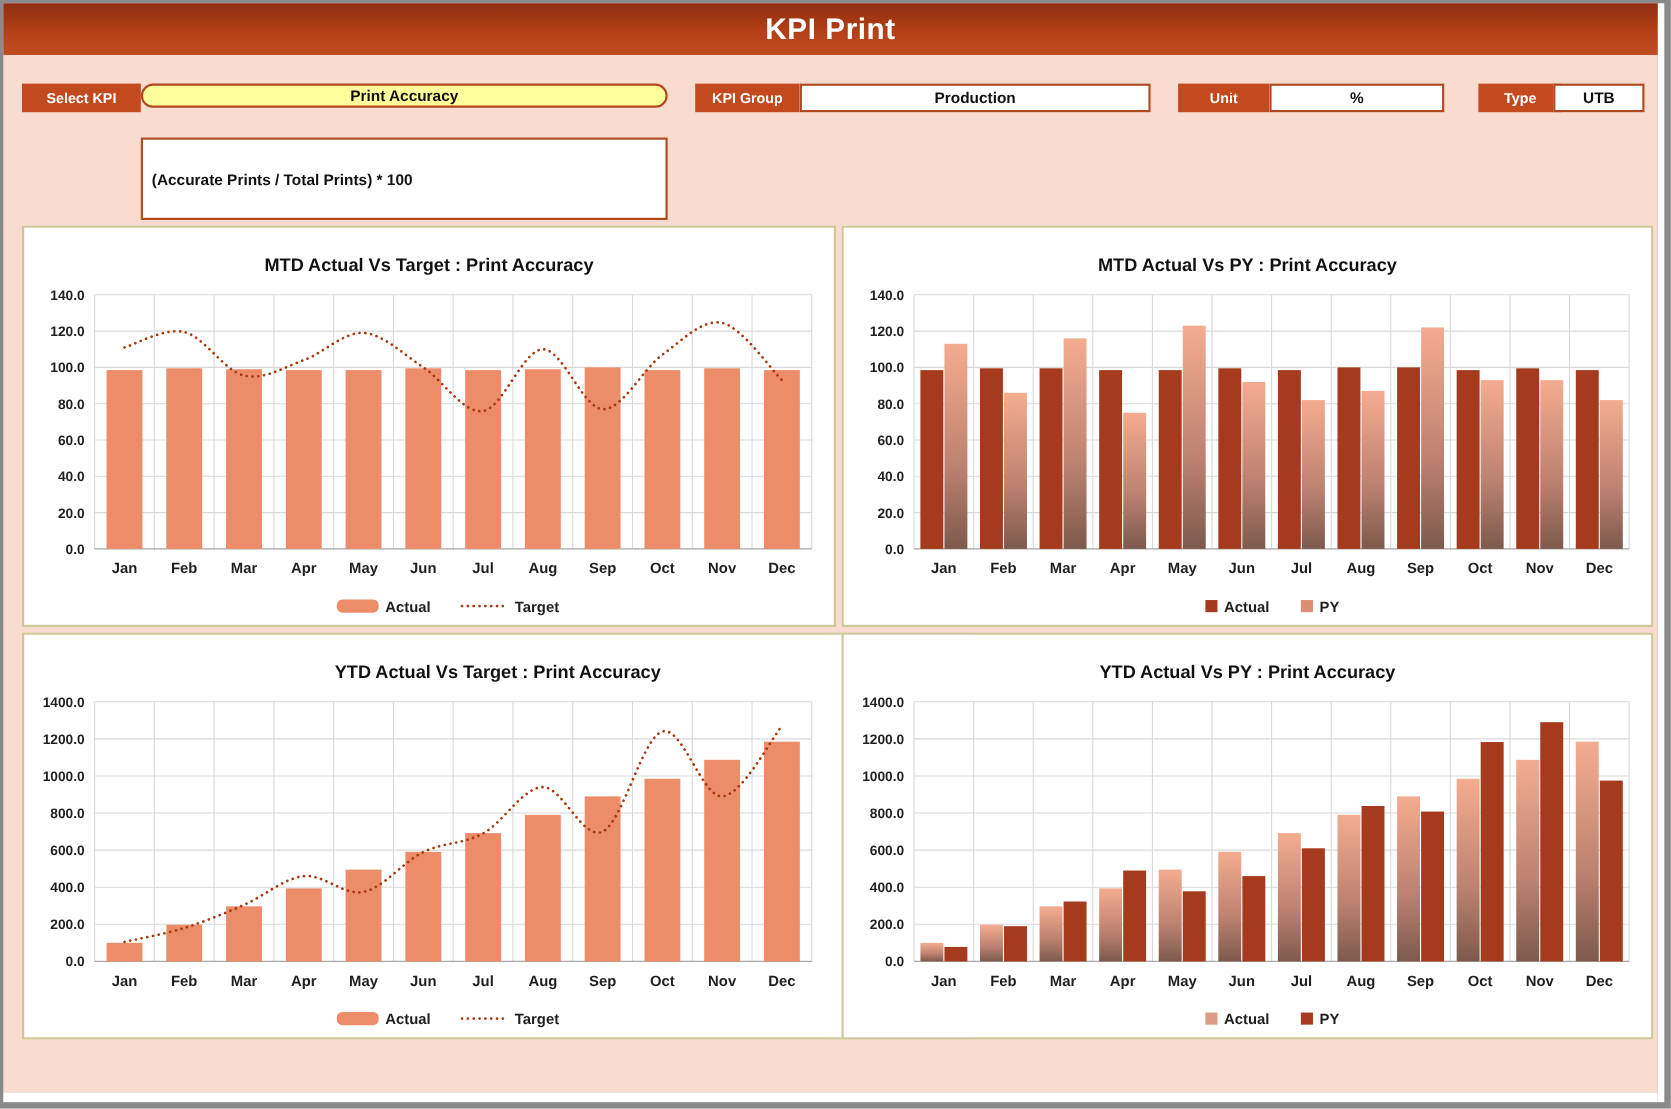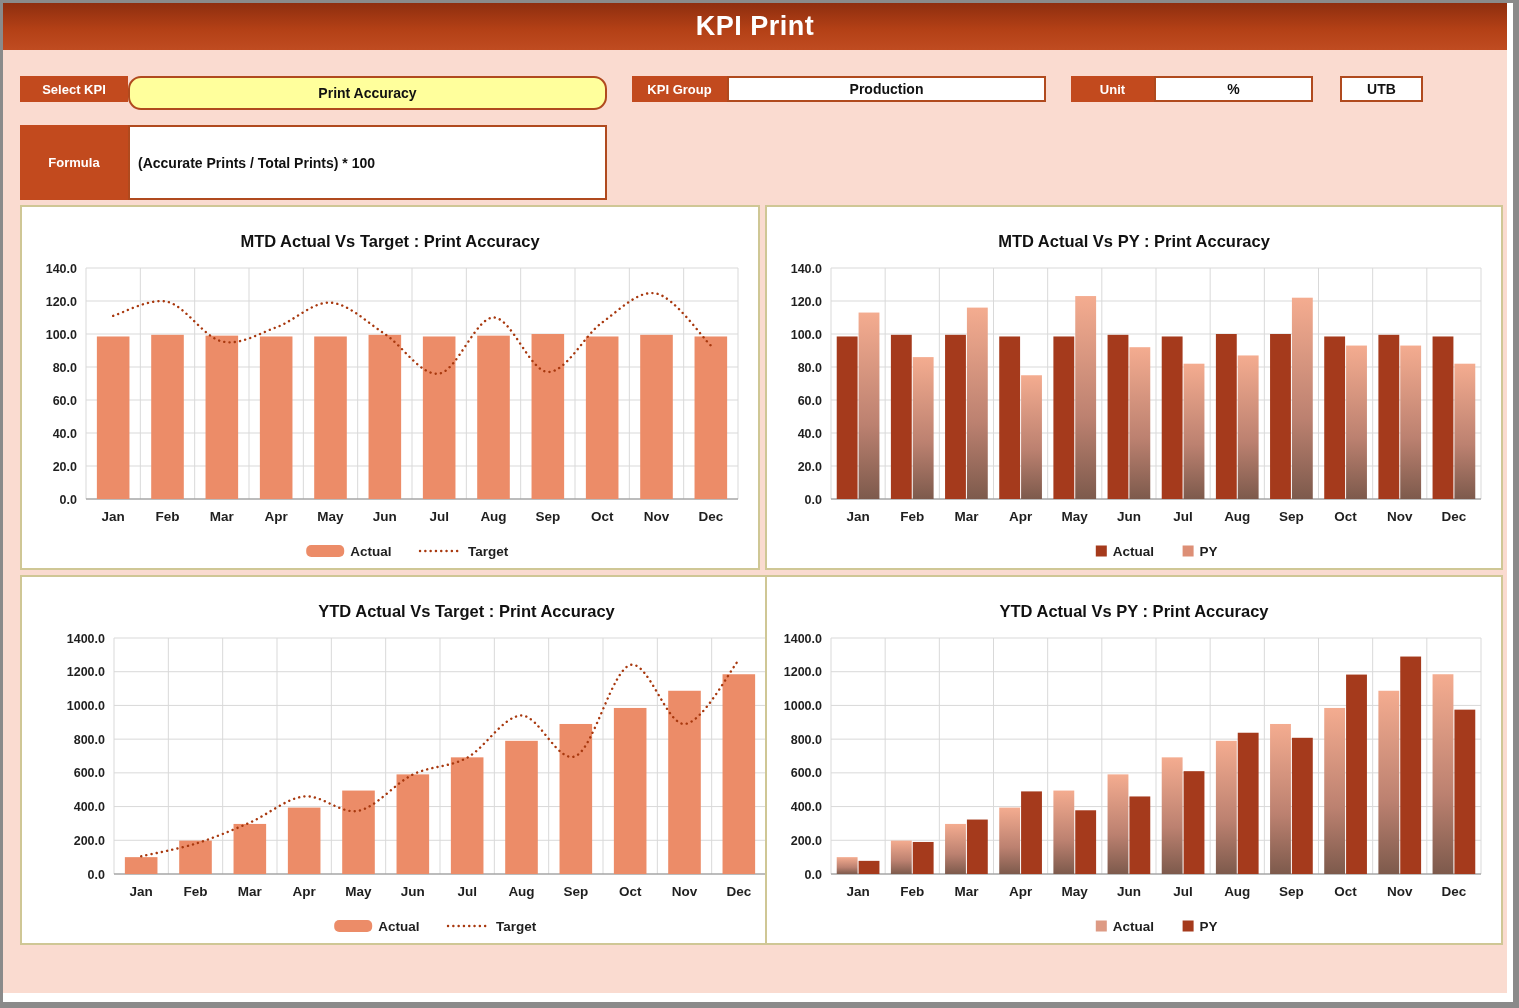--- a/index.html
+++ b/index.html
@@ -13,37 +13,37 @@
             background:linear-gradient(180deg,#8e2e0f 0%,#b34016 55%,#c04c21 100%);
             display:flex;align-items:center;justify-content:center;}
   .titlebar span{color:#ffffff;font-weight:700;font-size:27px;letter-spacing:.5px;}
 
   .box{position:absolute;box-sizing:border-box;font-weight:700;display:flex;align-items:center;}
   .lbl{background:#c24a1e;color:#ffffff;font-size:13px;justify-content:center;text-align:center;}
   .val{background:#ffffff;border:2px solid #b04a1e;color:#111111;font-size:14px;justify-content:center;text-align:center;}
   .val.left{justify-content:flex-start;padding-left:8px;text-align:left;}
 
   .select-lbl{left:20px;top:76px;width:108px;height:26px;}
-  .select-val{left:128px;top:76px;width:479px;height:34px;background:#ffff9c;cursor:pointer;border-radius:13px;}
+  .select-val{left:128px;top:76px;width:479px;height:22px;background:#ffff9c;cursor:pointer;border-radius:13px;}
   .group-lbl{left:632px;top:76px;width:95px;height:26px;}
   .group-val{left:727px;top:76px;width:319px;height:26px;}
   .unit-lbl{left:1071px;top:76px;width:83px;height:26px;}
   .unit-val{left:1154px;top:76px;width:159px;height:26px;}
   .type-lbl{left:1344px;top:76px;width:76px;height:26px;}
-  .type-val{left:1340px;top:76px;width:83px;height:26px;}
+  .type-val{left:1412px;top:76px;width:83px;height:26px;}
 
   .formula-lbl{left:20px;top:125px;width:108px;height:75px;}
   .formula-val{left:128px;top:125px;width:479px;height:75px;}
   .def-lbl{left:632px;top:125px;width:95px;height:75px;}
   .def-val{left:727px;top:125px;width:776px;height:75px;}
 
   .panel{position:absolute;background:#ffffff;border:2px solid #cfc795;box-sizing:border-box;}
   .p1{left:20px;top:205px;width:740px;height:365px;}
   .p2{left:765px;top:205px;width:738px;height:365px;}
-  .p3{left:20px;top:575px;width:865px;height:370px;padding-left:28px;}
+  .p3{left:20px;top:575px;width:865px;height:370px;}
   .p4{left:765px;top:575px;width:738px;height:370px;}
   .ctitle{height:44px;display:flex;align-items:flex-end;justify-content:center;
           font-weight:700;font-size:16.5px;color:#111111;padding-bottom:2px;}
   svg.chart{display:block;}
   svg text{font-family:"Liberation Sans",sans-serif;font-weight:700;fill:#1f1f1f;}
 </style>
 </head>
 <body>
 
 <div class="frame">
@@ -60,21 +60,20 @@
 
   <div class="box lbl group-lbl">KPI Group</div>
   <div class="box val group-val">Production</div>
 
   <div class="box lbl unit-lbl">Unit</div>
   <div class="box val unit-val">%</div>
 
   <div class="box lbl type-lbl">Type</div>
   <div class="box val type-val">UTB</div>
 
-  <div class="box lbl formula-lbl">Formula</div>
   <div class="box val left formula-val">(Accurate Prints / Total Prints) * 100</div>
 
 
   <div class="panel p1">
     <div class="ctitle">MTD Actual Vs Target : Print Accuracy</div>
     <svg class="chart" width="736" height="317">
         <defs>
           <linearGradient id="grad0" x1="0" y1="0" x2="0" y2="1">
             <stop offset="0%" stop-color="#f4ac90"></stop>
             <stop offset="60%" stop-color="#bc8170"></stop>

